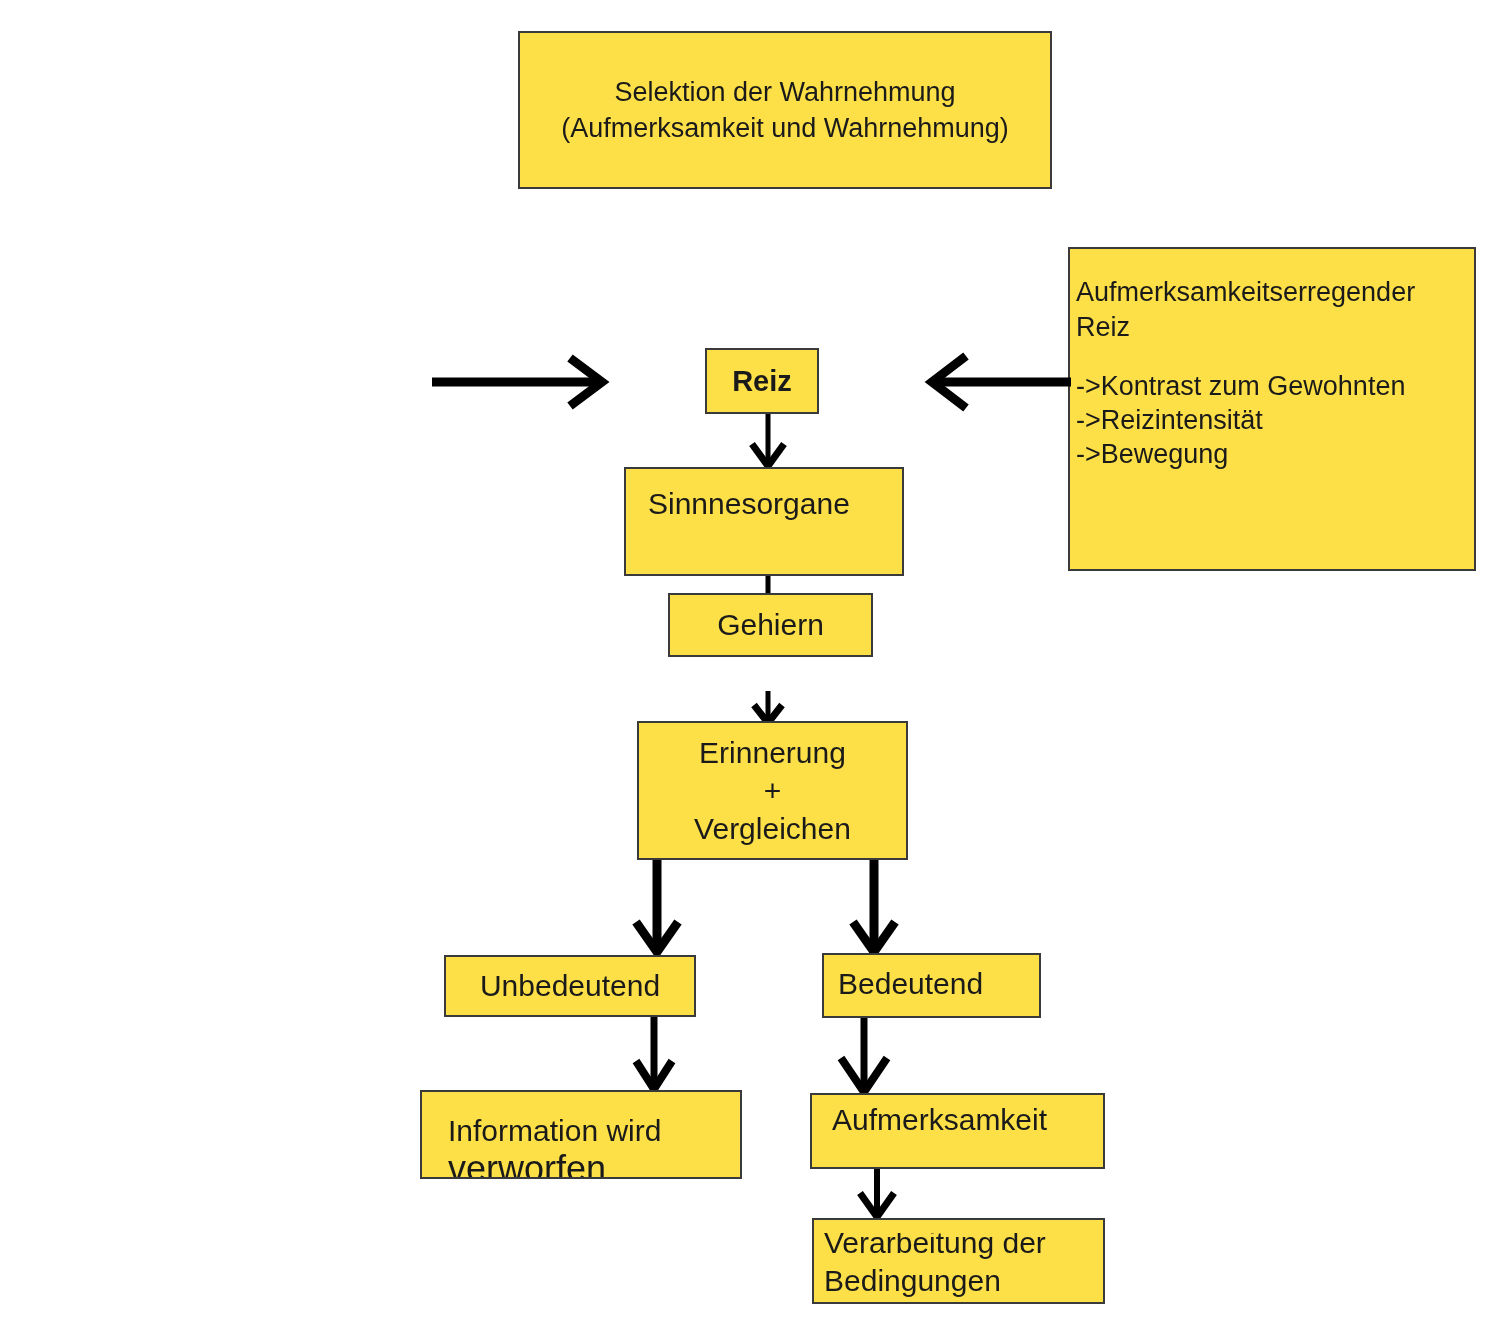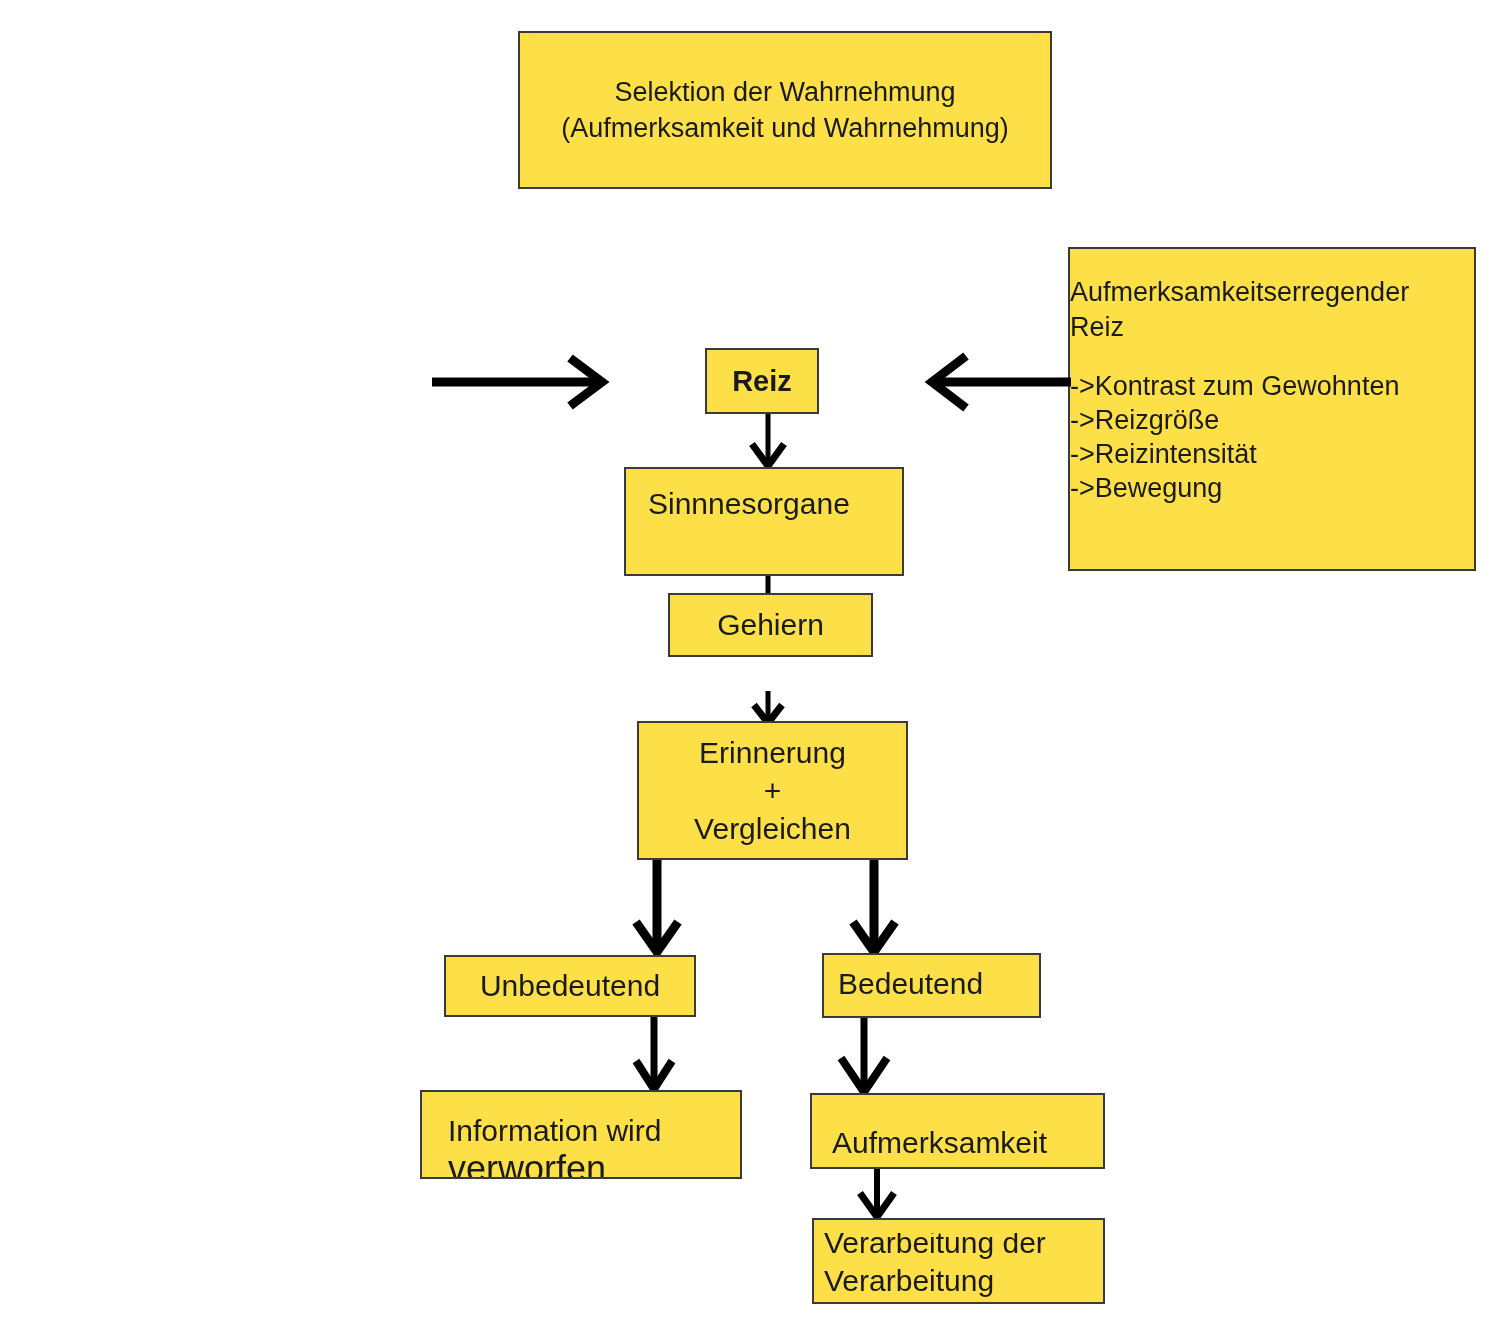--- a/index.html
+++ b/index.html
@@ -64,26 +64,25 @@
 <body>
 
 <div id="canvas">
 
   <div class="box box-center" style="left:518px; top:31px; width:534px; height:158px; padding:0 14px;">
     <div class="line" style="font-size:27px; line-height:36px;">Selektion der Wahrnehmung</div>
     <div class="line" style="font-size:27px; line-height:36px;">(Aufmerksamkeit und Wahrnehmung)</div>
   </div>
 
 
-  <div class="box box-topleft" style="left:1068px; top:247px; width:408px; height:324px; padding:26px 0 0 0;">
+  <div class="box box-topleft" style="left:1068px; top:247px; width:408px; height:324px; padding:26px 0 0 6px;">
     <div class="line" style="font-size:27px; line-height:35px;">Aufmerksamkeitserregender</div>
     <div class="line" style="font-size:27px; line-height:35px;">Reiz</div>
     <div class="bullets" style="margin-top:24px;">
       <div class="bullet" style="font-size:27px; line-height:34px;">-&gt;Kontrast zum Gewohnten</div>
-      <div class="bullet" style="font-size:27px; line-height:34px;">-&gt;Reizgröße</div>
       <div class="bullet" style="font-size:27px; line-height:34px;">-&gt;Reizintensität</div>
       <div class="bullet" style="font-size:27px; line-height:34px;">-&gt;Bewegung</div>
     </div>
   </div>
 
   <svg class="arrow-svg" style="left:430px; top:352px;" width="180" height="60" viewBox="0 0 180 60">
     <line x1="2" y1="30" x2="168" y2="30" stroke-width="9"></line>
     <polyline points="140,6 172,30 140,54" stroke-width="9"></polyline>
   </svg>
 
@@ -152,27 +151,27 @@
     <line x1="31" y1="0" x2="31" y2="70" stroke-width="7"></line>
     <polyline points="8,40 31,74 54,40" stroke-width="8"></polyline>
   </svg>
 
   <div class="box box-topleft" style="left:420px; top:1090px; width:322px; height:89px; padding:20px 0 0 26px;">
 
     <div class="line" style="font-size:30px; line-height:38px;">Information wird</div>
     <div class="line" style="font-size:36px; line-height:38px;">verworfen</div>
   </div>
 
-  <div class="box box-topleft" style="left:810px; top:1093px; width:295px; height:76px; padding:29px 0 0 20px;">
+  <div class="box box-topleft" style="left:810px; top:1093px; width:295px; height:76px; padding:6px 0 0 20px;">
     <div class="line" style="font-size:30px; line-height:38px;">Aufmerksamkeit</div>
   </div>
 
   <svg class="arrow-svg" style="left:848px; top:1169px;" width="52" height="52" viewBox="0 0 52 52">
     <line x1="29" y1="0" x2="29" y2="46" stroke-width="6"></line>
     <polyline points="12,24 29,48 46,24" stroke-width="7"></polyline>
   </svg>
 
   <div class="box box-topleft" style="left:812px; top:1218px; width:293px; height:86px; padding:0 0 0 10px;">
     <div class="line" style="font-size:30px; line-height:38px; margin-top:4px; clip-path: inset(9px 0 0 0);">Verarbeitung der</div>
-    <div class="line" style="font-size:30px; line-height:38px;">Verarbeitung</div>
+    <div class="line" style="font-size:30px; line-height:38px;">Bedingungen</div>
   </div>
 
 </div>
 
 </body></html>

